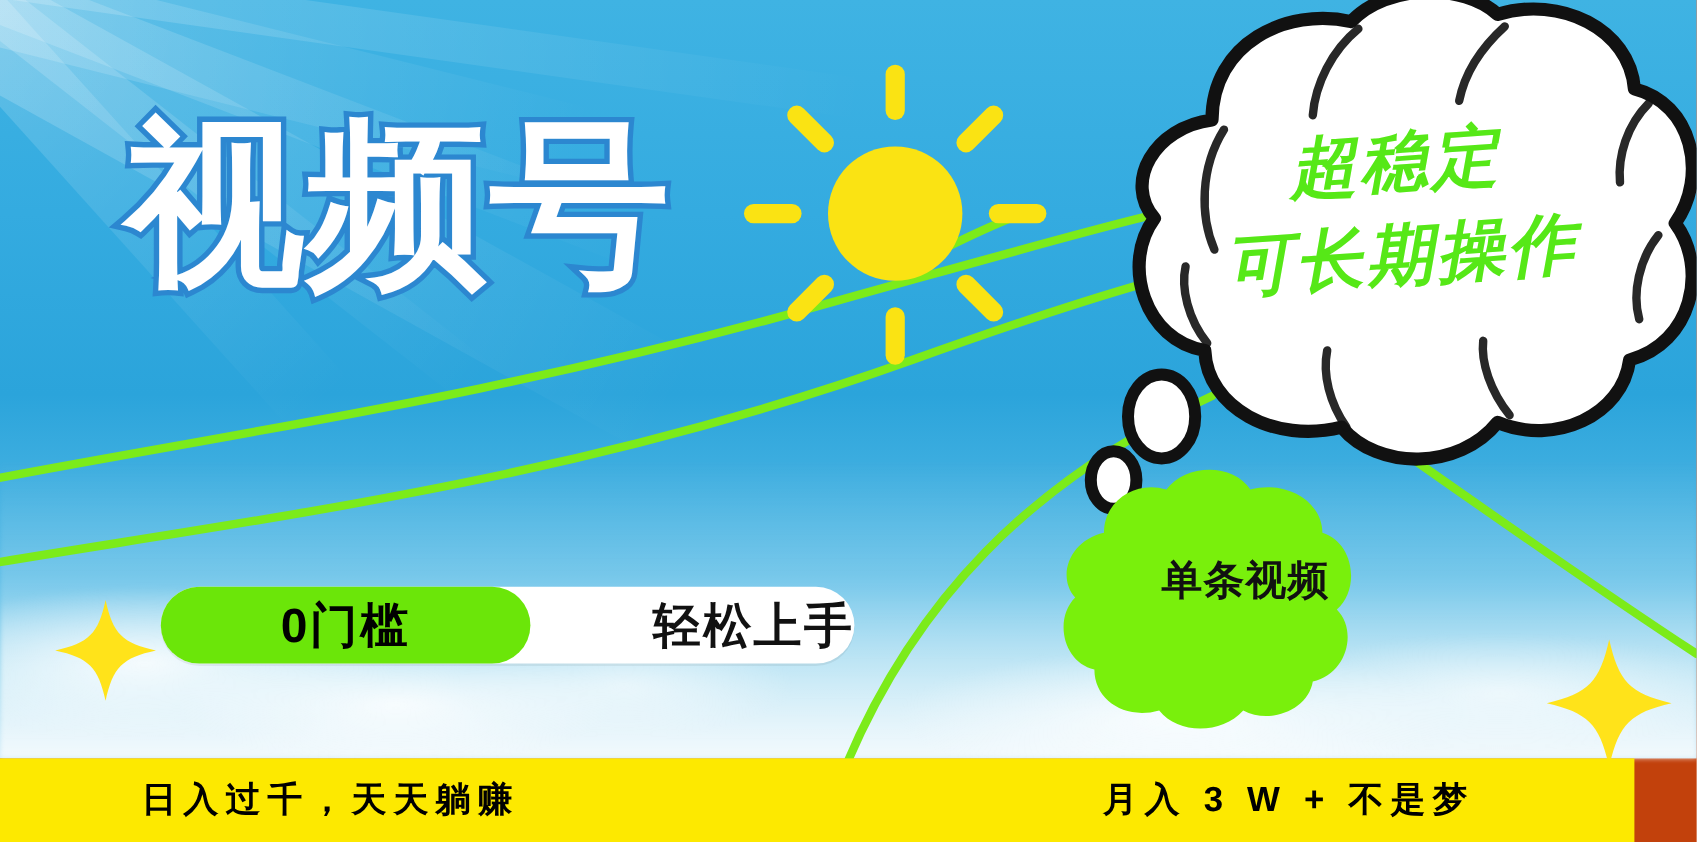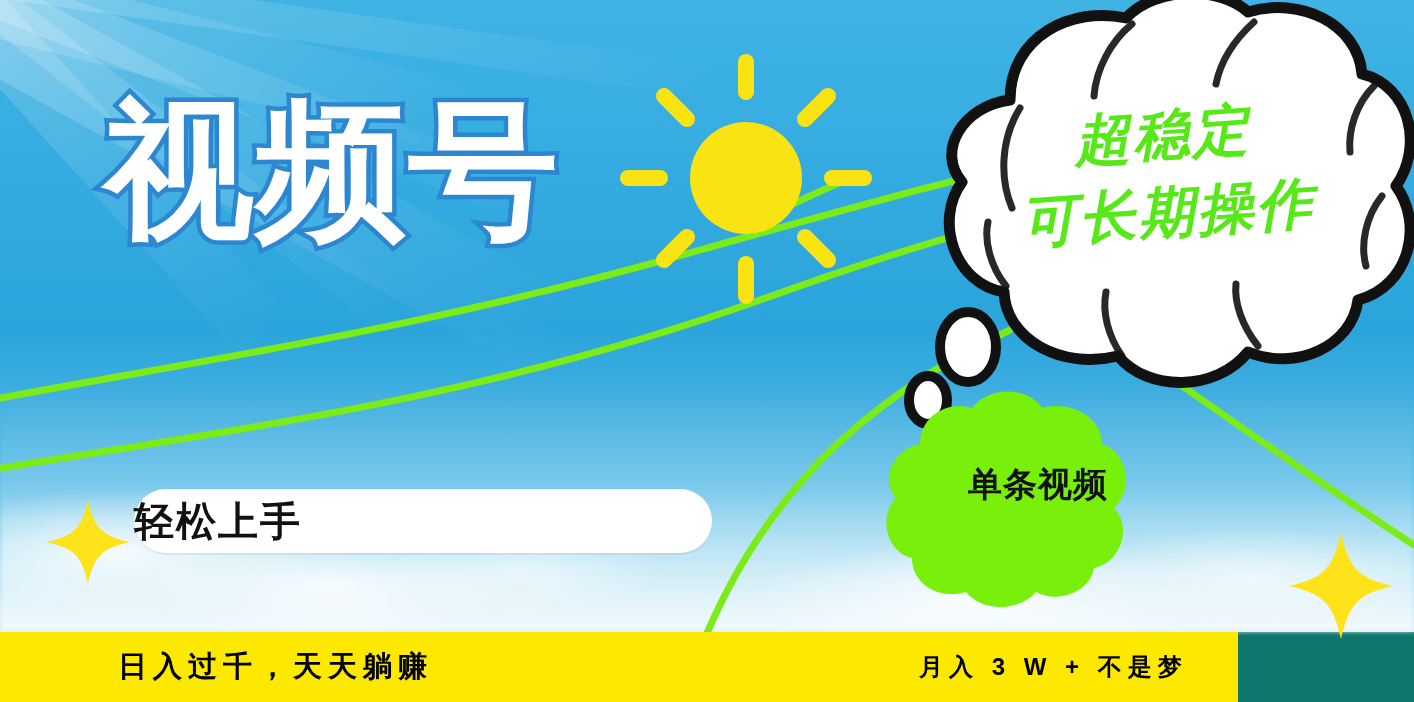--- a/index.html
+++ b/index.html
@@ -4,21 +4,21 @@
 <style>
   * { margin:0; padding:0; box-sizing:border-box; }
   html,body { background:#ffffff; }
 
   .poster{
     position:relative;
     width:1414px;
     height:702px;
     overflow:hidden;
     font-family:"Liberation Sans","DejaVu Sans",sans-serif;
-    background:#0f766e;
+    background:#c2410c;
   }
 
   
   .sky{
     position:absolute; left:0; top:0; width:1414px; height:632px;
     background:
       linear-gradient(180deg,#3FB3E3 0%,#34ABE0 28%,#2BA4DB 52%,#57BBE6 76%,#9CD8EF 90%,#CFEAF7 100%);
   }
   
   .rays{ position:absolute; left:0; top:0; width:1414px; height:632px; overflow:hidden; }
@@ -76,21 +76,21 @@
     box-shadow:0 2px 0 rgba(0,0,0,.06);
   }
   .pill-green{
     height:64px; width:308px;
     background:#6BE609;
     border-radius:34px;
     display:flex; align-items:center; justify-content:center;
     color:#000000; font-weight:700; font-size:40px; letter-spacing:2px;
   }
   .pill-plain{
-    flex:1; display:flex; align-items:center; justify-content:flex-start;
+    flex:1; display:flex; align-items:center; justify-content:flex-end;
     color:#111111; font-weight:700; font-size:40px; letter-spacing:2px;
   }
 
   
   .bubble-text{
     position:absolute; left:955px; top:96px;
     width:420px;
     text-align:center;
     color:#56E817;
     font-weight:700;
@@ -104,31 +104,31 @@
   
   .blob-text{
     position:absolute; left:878px; top:462px;
     width:230px; text-align:right;
     color:#111111; font-weight:700;
     font-size:34px; line-height:44px; letter-spacing:1px;
   }
 
   
   .footer{
-    position:absolute; left:0; top:632px; width:1238px; height:70px;
+    position:absolute; left:0; top:632px; width:1362px; height:70px;
     background:#FDE900;
     display:flex; align-items:center;
   }
   .footer .fl{
     position:absolute; left:118px;
     font-weight:700; font-size:29px; letter-spacing:6px; color:#000;
   }
   .footer .fr{
     position:absolute; left:919px;
-    font-weight:700; font-size:24px; letter-spacing:6px; color:#000;
+    font-weight:700; font-size:29px; letter-spacing:6px; color:#000;
   }
 </style>
 </head>
 <body>
 
 <div class="poster">
 
   <div class="sky">
     <div class="rays">
       <div class="ray r1"></div>
@@ -218,20 +218,23 @@
                C 1333 604 1324 594 1289 586 C 1324 578 1333 568 1341 533 Z" fill="#FFE31A"></path>
     </g>
 
   </svg>
 
   <div class="title">
     <span class="l1">视频号</span>
   </div>
 
   <div class="pillwrap">
+    <div class="pill-green">
+      <span>0门槛</span>
+    </div>
     <div class="pill-plain">
       <span>轻松上手</span>
     </div>
   </div>
 
   <div class="bubble-text">
     <div>超稳定</div>
     <div>可长期操作</div>
   </div>
 

